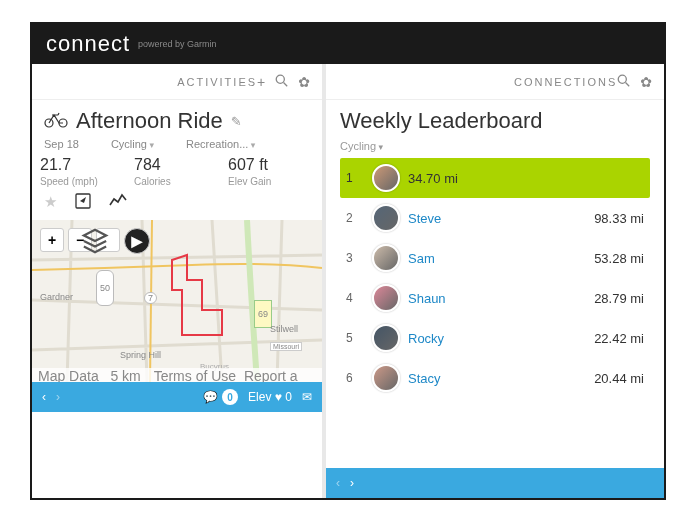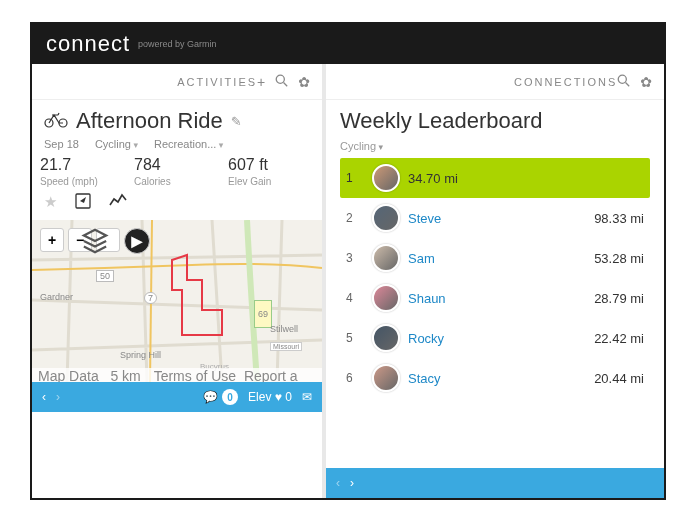--- a/index.html
+++ b/index.html
@@ -14,21 +14,21 @@
 .panel.right{flex:1}
 .panel-head{height:36px;display:flex;align-items:center;justify-content:flex-end;padding:0 12px;border-bottom:1px solid #eee}
 .panel-title{font-size:11px;letter-spacing:2px;color:#888}
 .head-icons{display:flex;gap:10px;color:#888}
 .head-icons span{cursor:pointer;font-size:14px}
 .activity-header{padding:8px 12px 4px}
 .title-row{display:flex;align-items:center;gap:8px}
 .bike-icon{font-size:20px}
 .act-title{font-size:22px;font-weight:300;color:#333}
 .edit-icon{font-size:13px;color:#999;cursor:pointer}
-.meta-row{display:flex;gap:16px;margin-top:4px;font-size:11px;color:#888}
+.meta-row{display:flex;gap:32px;margin-top:4px;font-size:11px;color:#888}
 .dd{cursor:pointer}
 .dd::after{content:" ▾";font-size:9px;color:#aaa}
 .stats{padding:6px 12px;display:flex;gap:8px}
 .stat{flex:1}
 .stat .val{font-size:22px;font-weight:300;color:#333}
 .stat .val .unit{font-size:16px}
 .stat .lbl{font-size:10px;color:#999;margin-top:2px}
 .stats2{padding:2px 8px;display:flex;gap:8px}
 .stats2 .stat .val{font-size:16px}
 .action-row{padding:4px 12px 8px;display:flex;gap:18px;color:#555;font-size:15px}
@@ -155,21 +155,21 @@
               </svg>
           </div>
           <div class="map-btn play">▶</div>
         </div>
         <div class="pin">
           <svg width="22" height="30" viewBox="0 0 22 30">
               <path d="M11 0 C5 0 0 5 0 11 C0 19 11 30 11 30 S22 19 22 11 C22 5 17 0 11 0 Z" fill="#4dbf4d"></path>
               <circle cx="11" cy="11" r="4" fill="#fff"></circle>
             </svg>
         </div>
-        <span class="map-labels" style="top:50px;left:64px;border:1px solid #bbb;border-radius:0;padding:0 3px;background:#fff">50</span>
+        <span class="map-labels" style="top:50px;left:64px;border:1px solid #bbb;border-radius:6px;padding:12px 3px;background:#fff">50</span>
         <span class="map-labels" style="top:72px;left:112px;border:1px solid #bbb;border-radius:7px;padding:0 3px;background:#fff">7</span>
         <span class="map-labels" style="top:80px;left:222px;background:#fef9c3;border:1px solid #9c8;border-radius:0;padding:8px 3px">69</span>
         <span class="map-labels" style="top:72px;left:8px">Gardner</span>
         <span class="map-labels" style="top:130px;left:88px">Spring Hill</span>
         <span class="map-labels" style="top:104px;left:238px">Stilwell</span>
         <span class="map-labels" style="top:122px;left:238px;background:#fff;border:1px solid #ccc;padding:0 2px;font-size:7px">Missouri</span>
         <span class="map-labels" style="top:142px;left:168px;font-size:8px;color:#aaa">Bucyrus</span>
         <div class="map-footer">
           <span><span>Map Data</span>&nbsp;&nbsp;&nbsp;<span>5 km</span> ⊢──┤</span>
           <span><span>Terms of Use</span>&nbsp;&nbsp;<span>Report a map error</span></span>

